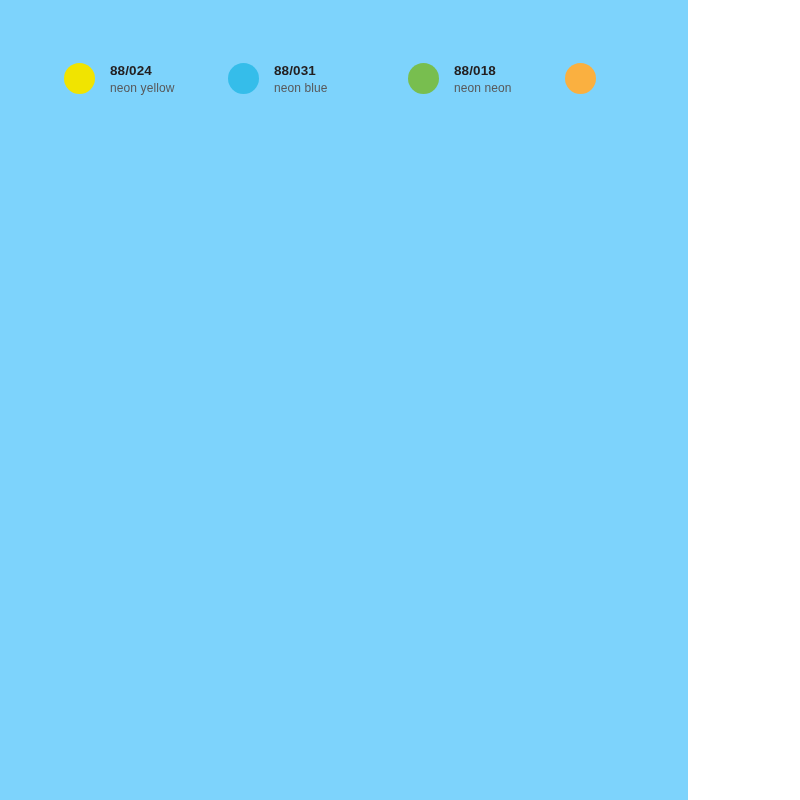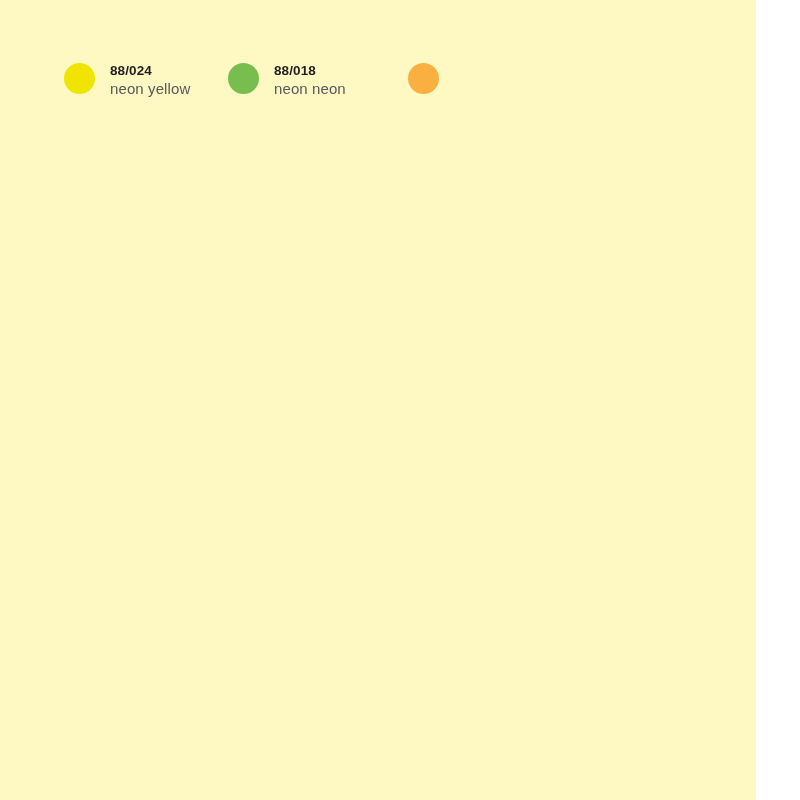--- a/index.html
+++ b/index.html
@@ -9,23 +9,23 @@
     background: #ffffff;
   }
   body {
     width: 800px;
     height: 800px;
     font-family: "Liberation Sans", sans-serif;
     -webkit-font-smoothing: antialiased;
   }
   #chart-sheet {
     position: relative;
-    width: 756px;
+    width: 688px;
     height: 800px;
-    background: #fef9c3;
+    background: #7dd3fc;
     overflow: hidden;
   }
   #swatch-grid {
     position: absolute;
     left: 64px;
     top: 62px;
     width: 700px;
     display: grid;
     grid-template-columns: 164px 180px 157px 199px;
     grid-auto-rows: 58px;
@@ -51,41 +51,48 @@
   }
   .swatch-code {
     font-size: 13.5px;
     font-weight: bold;
     color: #231f20;
     line-height: 17px;
     letter-spacing: 0.1px;
     white-space: nowrap;
   }
   .swatch-name {
-    font-size: 15px;
+    font-size: 12px;
     font-weight: normal;
     color: #58595b;
     line-height: 19px;
     letter-spacing: 0.1px;
     white-space: nowrap;
   }
 </style>
 </head>
 <body>
 
 <div id="chart-sheet">
   <div id="swatch-grid">
       <div class="swatch-entry">
         <div class="swatch-dot" style="background: rgb(241, 228, 0);"></div>
         <div class="swatch-labels">
           <div class="swatch-code">88/024</div>
           <div class="swatch-name">neon yellow</div>
         </div>
       </div>
       <div class="swatch-entry">
+        <div class="swatch-dot" style="background: rgb(53, 189, 234);"></div>
+        <div class="swatch-labels">
+          <div class="swatch-code">88/031</div>
+          <div class="swatch-name">neon blue</div>
+        </div>
+      </div>
+      <div class="swatch-entry">
         <div class="swatch-dot" style="background: rgb(120, 190, 79);"></div>
         <div class="swatch-labels">
           <div class="swatch-code">88/018</div>
           <div class="swatch-name">neon neon</div>
         </div>
       </div>
       <div class="swatch-entry">
         <div class="swatch-dot" style="background: rgb(250, 176, 64);"></div>
       </div>
       <div class="swatch-entry empty-entry"></div>

